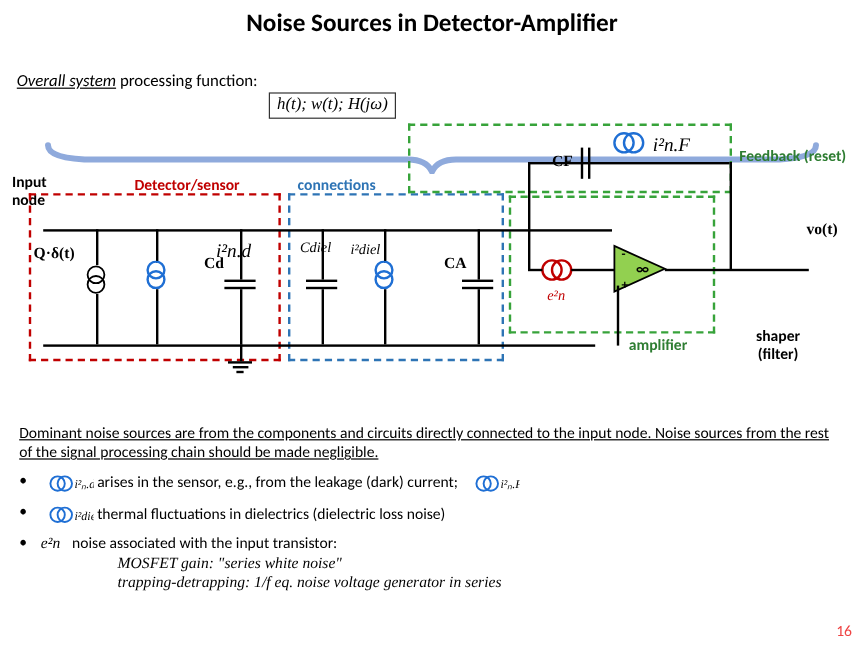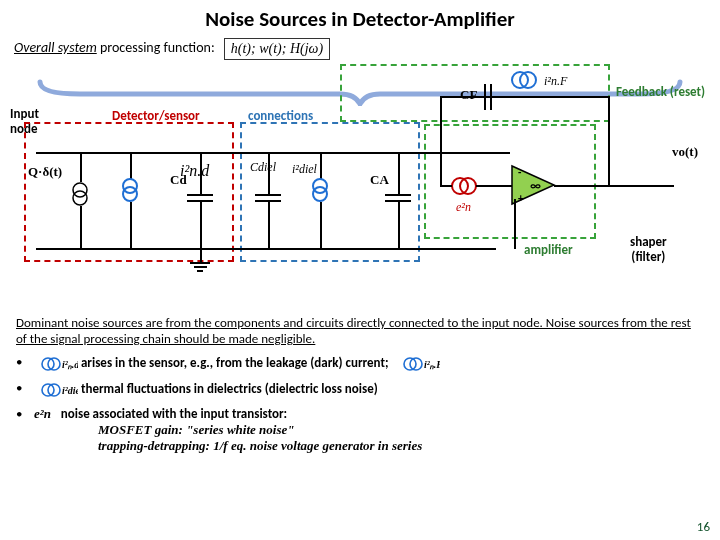--- a/index.html
+++ b/index.html
@@ -1,43 +1,43 @@
 <!DOCTYPE html>
 <html><head>
 <meta charset="utf-8">
 <style>
   * { box-sizing: border-box; margin: 0; padding: 0; }
   body { width: 720px; height: 540px; font-family: "Calibri", Arial, sans-serif; font-size: 13px; color: #000; background: #fff; position: relative; overflow: hidden; }
   .title { text-align: center; font-size: 21px; font-weight: bold; padding-top: 6px; }
   .subtitle { font-size: 14px; margin: 6px 0 0 14px; }
   .subtitle .u { text-decoration: underline; font-style: italic; }
-  .eqbox { display: inline-block; border: 1px solid #333; padding: 2px 6px; margin-left: 6px; font-family: "Times New Roman", serif; font-style: italic; vertical-align: middle; }
+  .eqbox { display: inline-block; border: 1px solid #333; padding: 2px 6px; margin-left: 6px; font-family: "Times New Roman", serif; font-style: italic; vertical-align: middle; margin-top: 39px; }
 
   .diagram { position: relative; width: 700px; height: 245px; margin: 4px 0 0 10px; }
   .lbl { position: absolute; font-weight: bold; font-size: 13px; }
   .red { color: #c00000; }
   .blue { color: #2e74b5; }
   .greenlbl { color: #2e7d32; }
 
   .dashbox { position: absolute; border: 2px dashed; }
   .detector { left: 14px; top: 58px; width: 210px; height: 140px; border-color: #c00000; }
   .connections { left: 230px; top: 58px; width: 180px; height: 140px; border-color: #2e74b5; }
   .amp { left: 414px; top: 60px; width: 172px; height: 115px; border-color: #37a33a; }
   .feedback { left: 330px; top: 0px; width: 270px; height: 58px; border-color: #37a33a; }
 
   .curly { position: absolute; left: 10px; top: 12px; width: 680px; height: 30px; }
 
   .para { margin: 6px 24px 0 16px; font-size: 13px; line-height: 1.25; text-decoration: underline; }
   .bull { margin: 6px 0 0 16px; font-size: 13px; display: flex; }
   .bull .dot { width: 22px; flex: 0 0 22px; }
-  .bull .txt { flex: 1; font-weight: bold; }
+  .bull .txt { flex: 1; }
   .mini-sym { display:inline-block; vertical-align:middle; position:relative; width:40px; height:20px; }
   .mini-sym svg { width:40px; height:20px; }
   .ital { font-style: italic; font-family: "Times New Roman", serif; }
-  .pgnum { position: absolute; right: 10px; bottom: 6px; font-size: 13px; color: #14532d; }
+  .pgnum { position: absolute; right: 10px; bottom: 6px; font-size: 13px; color: #ef4444; }
 
   
   .wire { position:absolute; background:#000; }
   .hwire { height:1.5px; }
   .vwire { width:1.5px; }
 
   .currsrc { position:absolute; width:24px; height:24px; }
   .currsrc svg { width:24px; height:24px; }
 
   .cap { position:absolute; width:26px; }
@@ -176,21 +176,21 @@
     <div style="width:2px;height:26px;background:#000;float:left;"></div>
     <div style="width:2px;height:26px;background:#000;float:right;"></div>
   </div>
 
   <div style="position:absolute;left:500px;top:6px;">
     <svg width="28" height="20" viewBox="0 0 28 20">
         <circle cx="10" cy="10" r="8" fill="none" stroke="#1f6fd4" stroke-width="2"></circle>
         <circle cx="18" cy="10" r="8" fill="none" stroke="#1f6fd4" stroke-width="2"></circle>
       </svg>
   </div>
-  <div class="noiselbl" style="left:534px;top:10px;font-size:12px;">i²n.F</div>
+  <div class="noiselbl" style="left:534px;top:10px;font-size:16px;">i²n.F</div>
 
   <div class="wire vwire" style="left:190px;top:184px;height:14px;"></div>
   <div class="ground" style="left:180px;top:198px;">
     <div style="width:20px;"></div>
       <div style="width:13px;"></div>
       <div style="width:6px;"></div>
   </div>
 
 </div>
 

